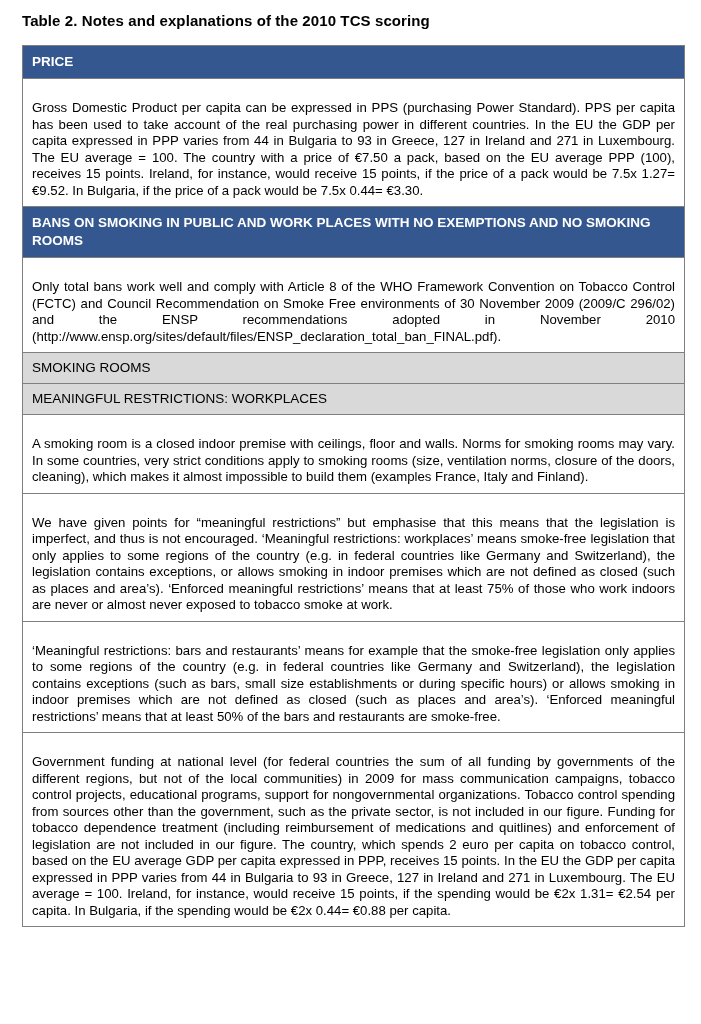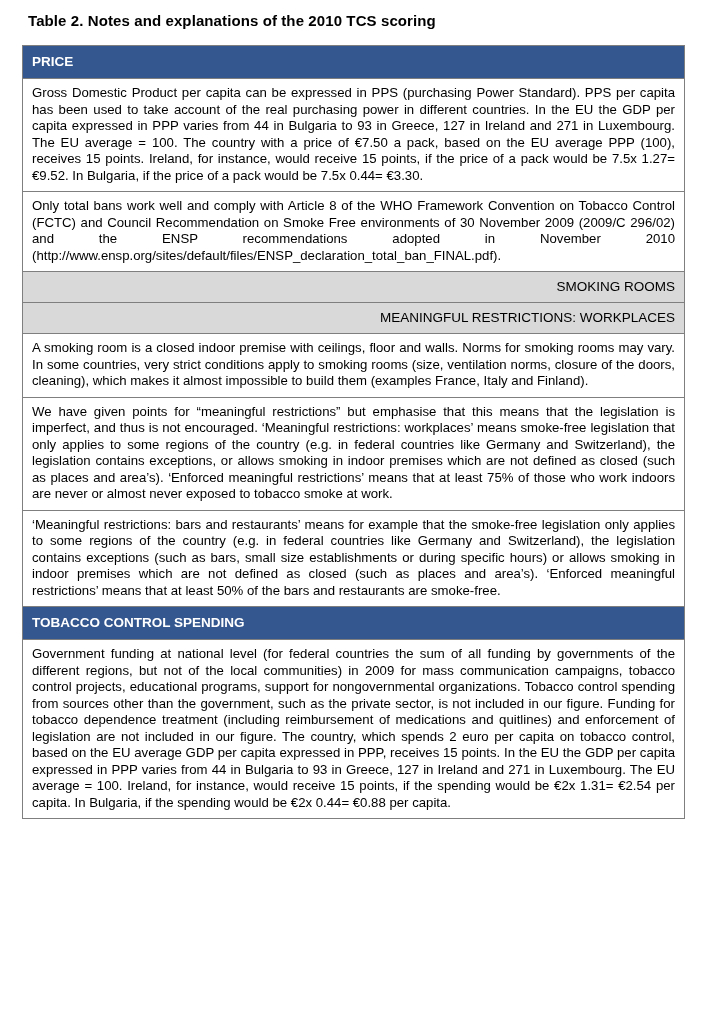--- a/index.html
+++ b/index.html
@@ -21,21 +21,20 @@
     overflow:hidden;
   }
   .doc-title{
     position:absolute;
     left:22px;
     top:12px;
     width:660px;
     font-size:15px;
     font-weight:bold;
     letter-spacing:0.1px;
-    margin-left:6px;
   }
   .tcs-table{
     position:absolute;
     left:22px;
     top:45px;
     width:663px;
     border:1px solid var(--border-gray);
     background:#fff;
   }
   .row{
@@ -51,50 +50,49 @@
   .hdr.blue{
     background:var(--header-blue);
     color:#fff;
     font-weight:bold;
   }
   .hdr.gray{
     background:var(--header-gray);
     color:var(--text-black);
     font-weight:normal;
     padding:6px 9px;
-    text-align:right;
   }
   .body-cell{
     font-size:13.2px;
     line-height:16.5px;
-    padding:6px 9px 7px 9px;
+    padding:21px 9px 7px 9px;
     text-align:justify;
     overflow-wrap:break-word;
     background:#fff;
   }
 </style>
 </head>
 <body>
 
 <div class="page">
 
   <div class="doc-title">Table 2. Notes and explanations of the 2010 TCS scoring</div>
 
   <div class="tcs-table">
 
     <div class="row hdr blue">PRICE</div>
     <div class="row body-cell">Gross Domestic Product per capita can be expressed in PPS (purchasing Power Standard). PPS per capita has been used to take account of the real purchasing power in different countries. In the EU the GDP per capita expressed in PPP varies from 44 in Bulgaria to 93 in Greece, 127 in Ireland and 271 in Luxembourg. The EU average = 100. The country with a price of €7.50 a pack, based on the EU average PPP (100), receives 15 points. Ireland, for instance, would receive 15 points, if the price of a pack would be 7.5x 1.27= €9.52. In Bulgaria, if the price of a pack would be 7.5x 0.44= €3.30.</div>
 
+    <div class="row hdr blue">BANS ON SMOKING IN PUBLIC AND WORK PLACES WITH NO EXEMPTIONS AND NO SMOKING ROOMS</div>
     <div class="row body-cell">Only total bans work well and comply with Article 8 of the WHO Framework Convention on Tobacco Control (FCTC) and Council Recommendation on Smoke Free environments of 30 November 2009 (2009/C 296/02) and the ENSP recommendations adopted in November 2010 (http://www.ensp.org/sites/default/files/ENSP_declaration_total_ban_FINAL.pdf).</div>
 
     <div class="row hdr gray">SMOKING ROOMS</div>
     <div class="row hdr gray">MEANINGFUL RESTRICTIONS: WORKPLACES</div>
 
     <div class="row body-cell">A smoking room is a closed indoor premise with ceilings, floor and walls. Norms for smoking rooms may vary. In some countries, very strict conditions apply to smoking rooms (size, ventilation norms, closure of the doors, cleaning), which makes it almost impossible to build them (examples France, Italy and Finland).</div>
     <div class="row body-cell">We have given points for “meaningful restrictions” but emphasise that this means that the legislation is imperfect, and thus is not encouraged. ‘Meaningful restrictions: workplaces’ means smoke-free legislation that only applies to some regions of the country (e.g. in federal countries like Germany and Switzerland), the legislation contains exceptions, or allows smoking in indoor premises which are not defined as closed (such as places and area’s). ‘Enforced meaningful restrictions’ means that at least 75% of those who work indoors are never or almost never exposed to tobacco smoke at work.</div>
 
     <div class="row body-cell">‘Meaningful restrictions: bars and restaurants’ means for example that the smoke-free legislation only applies to some regions of the country (e.g. in federal countries like Germany and Switzerland), the legislation contains exceptions (such as bars, small size establishments or during specific hours) or allows smoking in indoor premises which are not defined as closed (such as places and area’s). ‘Enforced meaningful restrictions’ means that at least 50% of the bars and restaurants are smoke-free.</div>
 
-    <div class="row hdr blue">TOBACCO CONTROL SPENDING</div>
     <div class="row body-cell">Government funding at national level (for federal countries the sum of all funding by governments of the different regions, but not of the local communities) in 2009 for mass communication campaigns, tobacco control projects, educational programs, support for nongovernmental organizations. Tobacco control spending from sources other than the government, such as the private sector, is not included in our figure. Funding for tobacco dependence treatment (including reimbursement of medications and quitlines) and enforcement of legislation are not included in our figure. The country, which spends 2 euro per capita on tobacco control, based on the EU average GDP per capita expressed in PPP, receives 15 points. In the EU the GDP per capita expressed in PPP varies from 44 in Bulgaria to 93 in Greece, 127 in Ireland and 271 in Luxembourg. The EU average = 100. Ireland, for instance, would receive 15 points, if the spending would be €2x 1.31= €2.54 per capita. In Bulgaria, if the spending would be €2x 0.44= €0.88 per capita.</div>
 
   </div>
 </div>
 
 </body></html>

